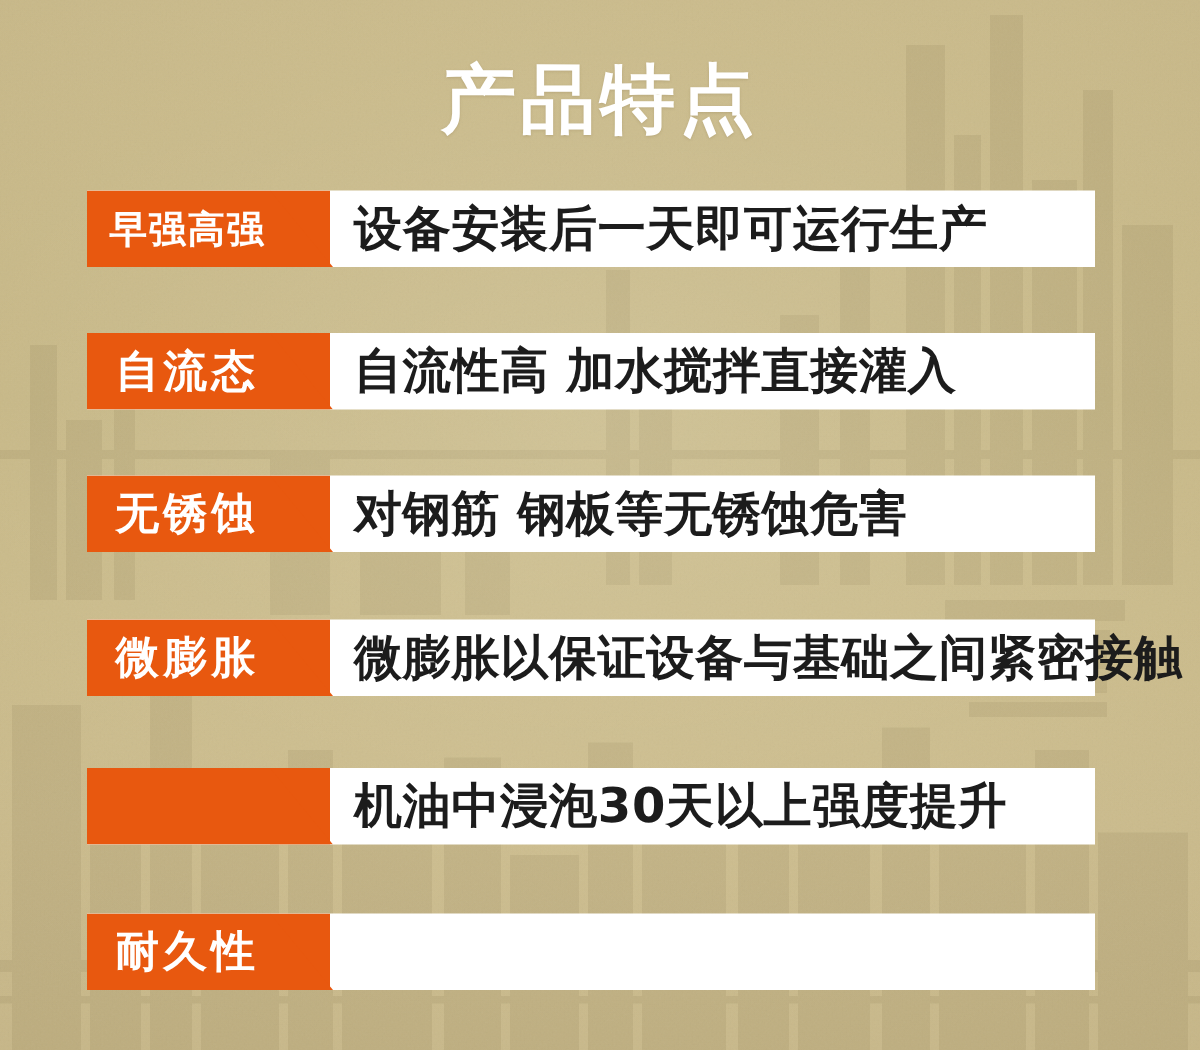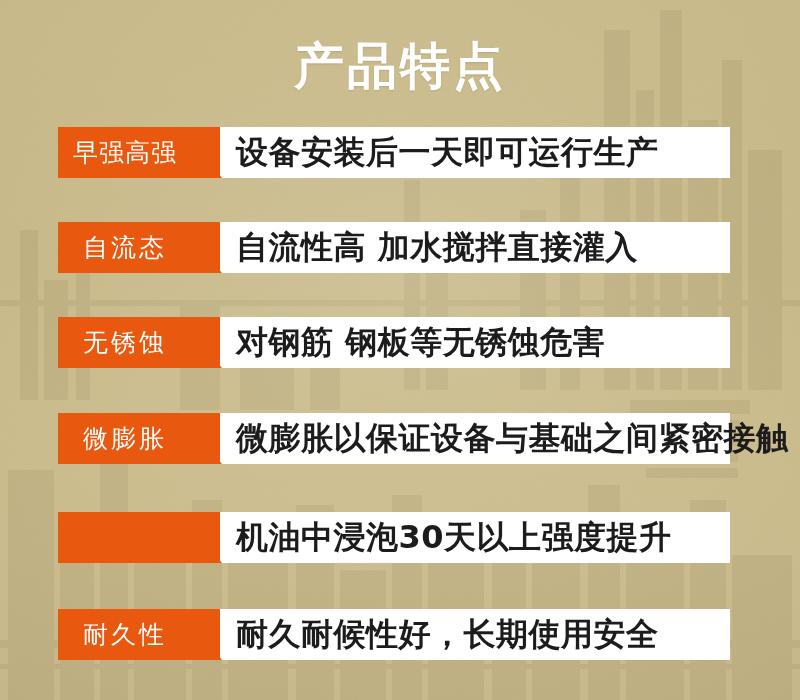--- a/index.html
+++ b/index.html
@@ -108,27 +108,27 @@
     position: absolute;
     left: 0;
     top: 0;
     width: 134px;
     height: 51px;
     display: flex;
     align-items: center;
     justify-content: center;
     color: #ffffff;
     font-size: 25px;
-    font-weight: normal;
+    font-weight: bold;
     letter-spacing: 1px;
     white-space: nowrap;
     z-index: 3;
   }
   .tag-label.narrow {
-    font-size: 25px;
+    font-size: 29px;
     letter-spacing: 3px;
   }
   .row-desc {
     position: absolute;
     left: 178px;
     top: 0;
     height: 51px;
     display: flex;
     align-items: center;
     color: #1c1c1c;
@@ -248,16 +248,15 @@
     <div class="row-tag"></div>
     <div class="row-tag-wedge"></div>
     <div class="row-desc">机油中浸泡30天以上强度提升</div>
   </div>
 
   <div class="feature-row" style="top:609px;">
     <div class="row-white"></div>
     <div class="row-tag"></div>
     <div class="row-tag-wedge"></div>
     <div class="tag-label narrow">耐久性</div>
-    <div class="row-desc">耐久耐候性好，长期使用安全</div>
   </div>
 
 </div>
 
 </body></html>

